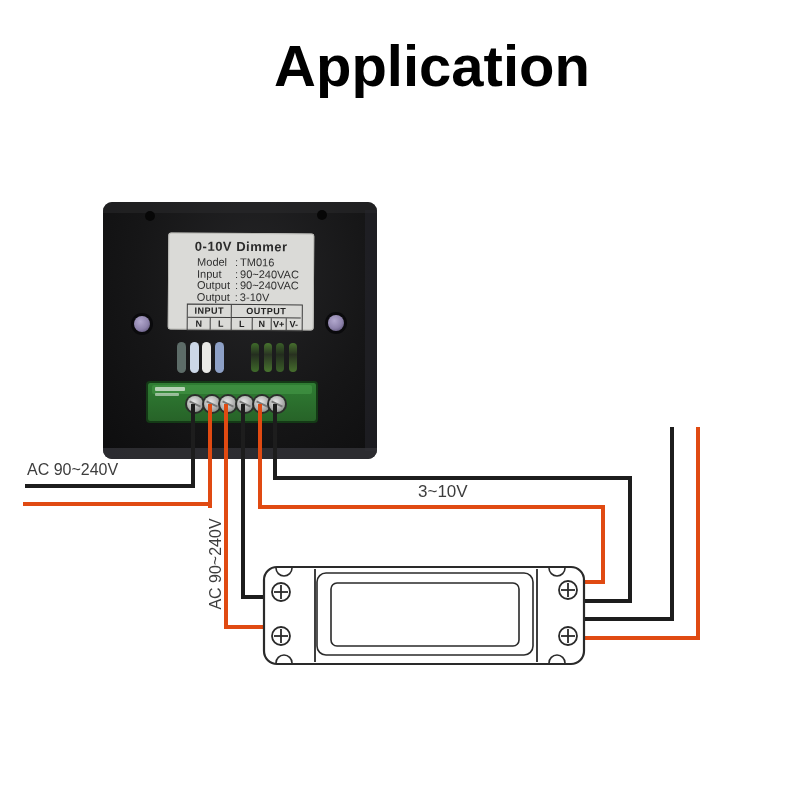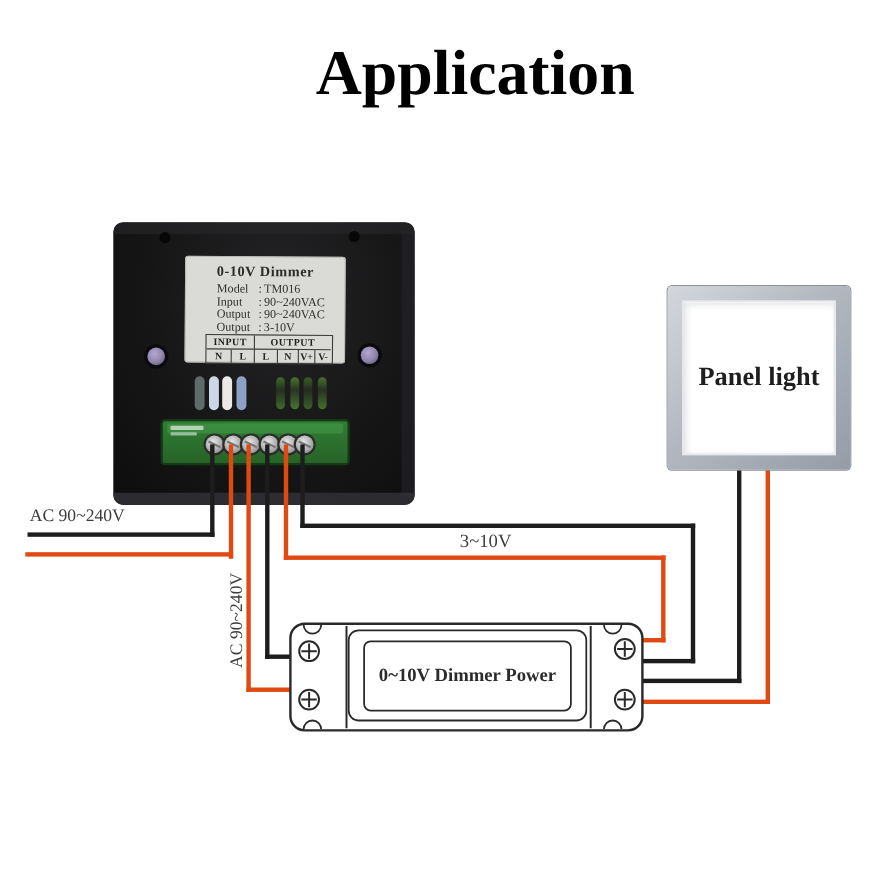--- a/index.html
+++ b/index.html
@@ -1,17 +1,17 @@
 <!DOCTYPE html>
 <html><head>
 <meta charset="utf-8">
 <style>
   html,body{margin:0;padding:0;background:#fff;}
   .canvas{position:relative;width:800px;height:800px;background:#ffffff;overflow:hidden;
-          font-family:Liberation Serif, serif;}
+          font-family:Liberation Sans, sans-serif;}
 
   
   .title{position:absolute;left:432px;top:32px;transform:translateX(-50%);
          font-size:58px;font-weight:bold;color:#000;white-space:nowrap;letter-spacing:0px;}
 
   
   .wire{position:absolute;}
   .blk{background:#1d1d1d;}
   .red{background:#e04a12;}
 
@@ -215,25 +215,19 @@
       <circle cx="568" cy="590" r="9"></circle>
         <line x1="561" y1="590" x2="575" y2="590"></line>
         <line x1="568" y1="583" x2="568" y2="597"></line>
     </g>
     <g stroke="#2a2a2a" stroke-width="1.8" fill="none">
       <circle cx="568" cy="636" r="9"></circle>
         <line x1="561" y1="636" x2="575" y2="636"></line>
         <line x1="568" y1="629" x2="568" y2="643"></line>
     </g>
   </svg>
-  <div class="ps-label">0~10V Dimmer Power</div>
-
-  <div class="panel">
-    <div class="inner">
-      <span>Panel light</span>
-    </div>
-  </div>
+
 
   <div class="wlabel lab-ac">AC 90~240V</div>
   <div class="wlabel lab-sig">3~10V</div>
   <div class="wlabel lab-acv">AC 90~240V</div>
 
 </div>
 
 </body></html>

